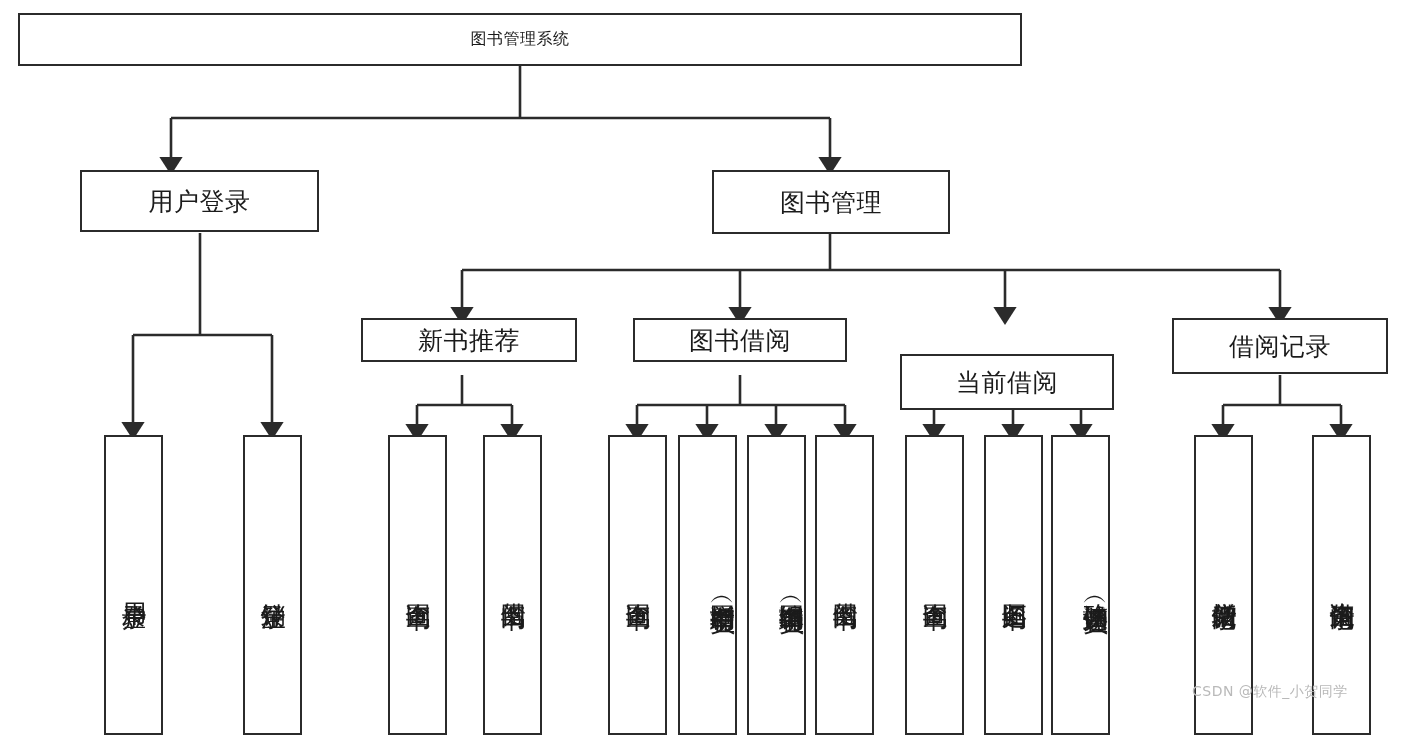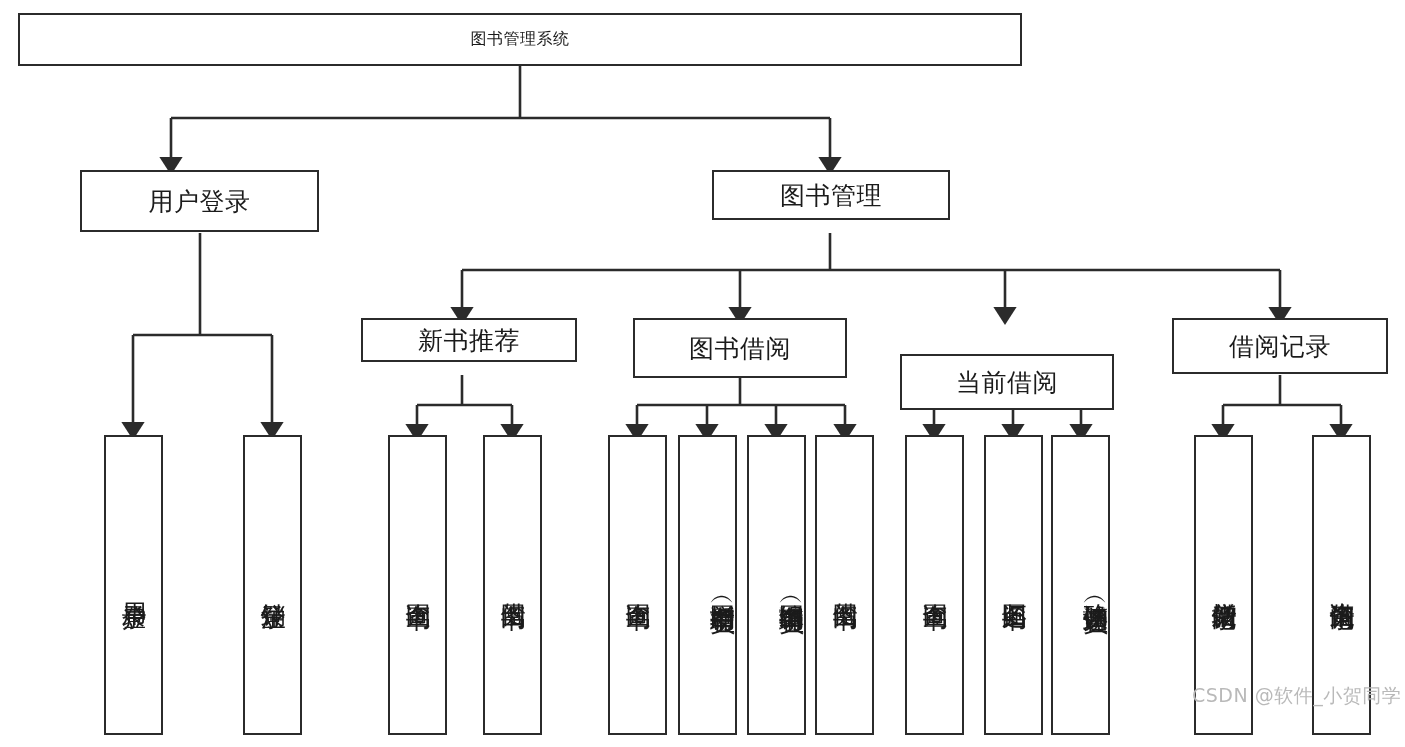--- a/index.html
+++ b/index.html
@@ -58,21 +58,21 @@
     padding-top: 6px;
   }
   .node-v.leaf-mid {
     align-items: center;
     padding-top: 0;
   }
   .watermark {
     position: absolute;
     left: 1192px;
     top: 683px;
-    font-size: 19px;
+    font-size: 14px;
     color: #b9b9b9;
     white-space: nowrap;
     letter-spacing: 0.5px;
   }
 </style>
 </head>
 <body>
 
 <div id="diagram-root">
 
@@ -123,25 +123,25 @@
       <path d="M1223,405 L1341,405"></path>
       <path d="M1223,405 L1223,427" marker-end="url(#arrow)"></path>
       <path d="M1341,405 L1341,427" marker-end="url(#arrow)"></path>
     </g>
   </svg>
 
   <div class="node node-h node-root" style="left:18px; top:13px; width:1004px; height:53px;">图书管理系统</div>
 
   <div class="node node-h" style="left:80px; top:170px; width:239px; height:62px;">用户登录</div>
 
-  <div class="node node-h" style="left:712px; top:170px; width:238px; height:50px;">图书管理</div>
+  <div class="node node-h" style="left:712px; top:170px; width:238px; height:64px;">图书管理</div>
 
   <div class="node node-h" style="left:361px; top:318px; width:216px; height:44px;">新书推荐</div>
 
-  <div class="node node-h" style="left:633px; top:318px; width:214px; height:60px;">图书借阅</div>
+  <div class="node node-h" style="left:633px; top:318px; width:214px; height:44px;">图书借阅</div>
 
   <div class="node node-h" style="left:900px; top:318px; width:214px; height:56px;margin-top:36px;">当前借阅</div>
 
   <div class="node node-h" style="left:1172px; top:318px; width:216px; height:56px;">借阅记录</div>
 
   <div class="node node-v leaf-mid" style="left:104px; top:435px; width:59px; height:300px;">用户登录</div>
 
   <div class="node node-v leaf-mid" style="left:243px; top:435px; width:59px; height:300px;">注销登录</div>
 
   <div class="node node-v leaf-mid" style="left:388px; top:435px; width:59px; height:300px;">查询图书</div>

